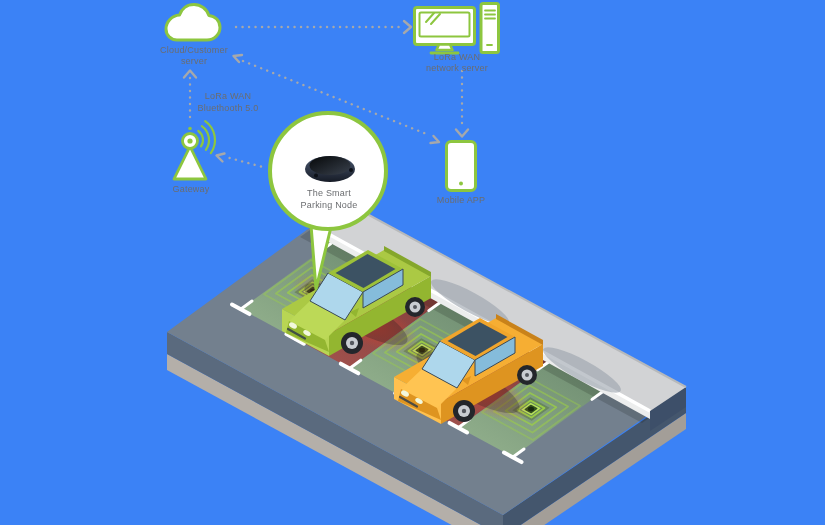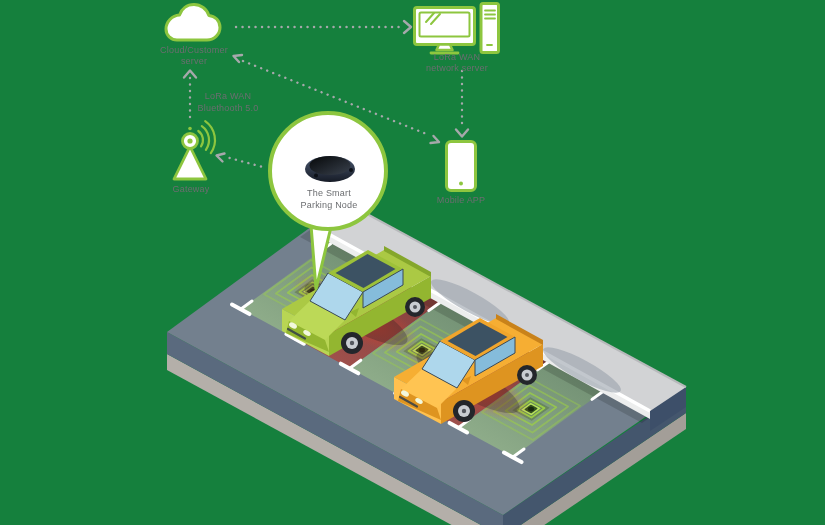--- a/index.html
+++ b/index.html
@@ -1,16 +1,16 @@
 <!DOCTYPE html>
 <html><head>
 <meta charset="utf-8">
 <style>
   html,body{margin:0;padding:0;background:#fff;}
-  .stage{position:relative;width:825px;height:525px;background:#15803d;overflow:hidden;
+  .stage{position:relative;width:825px;height:525px;background:#3b82f6;overflow:hidden;
          font-family:"Liberation Sans",sans-serif;}
   svg{position:absolute;left:0;top:0;}
   svg text{font-family:"Liberation Sans",sans-serif;font-size:9px;fill:#6b6d70;letter-spacing:.2px;}
   .dots{stroke:#a6a8ab;stroke-width:2.4;stroke-dasharray:0.1 6.4;stroke-linecap:round;fill:none;}
   .head{stroke:#a6a8ab;stroke-width:2.4;fill:none;stroke-linecap:round;stroke-linejoin:round;}
   .gicon{stroke:#8dc63f;fill:#fff;stroke-linejoin:round;stroke-linecap:round;}
   .gfill{fill:#8dc63f;}
   .ring{fill:none;stroke:#9ccf45;stroke-linejoin:round;stroke-width:1.8;}
   .mark{stroke:#ffffff;stroke-linecap:round;fill:none;}
   .car-green{--top:#abc944;--side:#93b630;--front:#b8d554;--roofc:#9dc139;--hoodc:#bcd957;--shade:#85a72b;}

